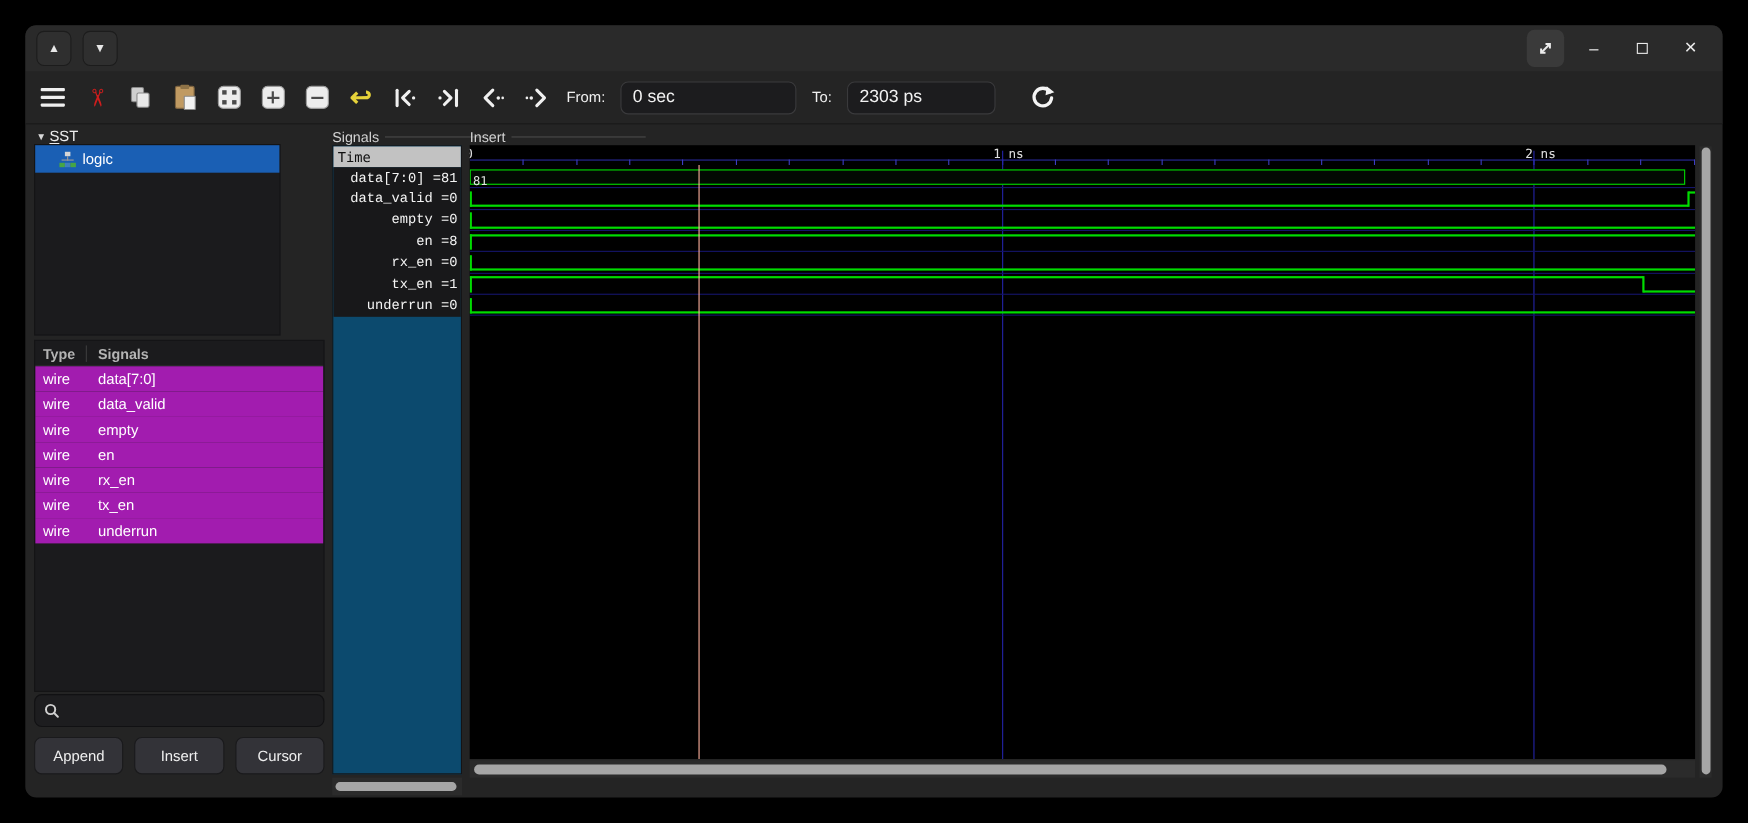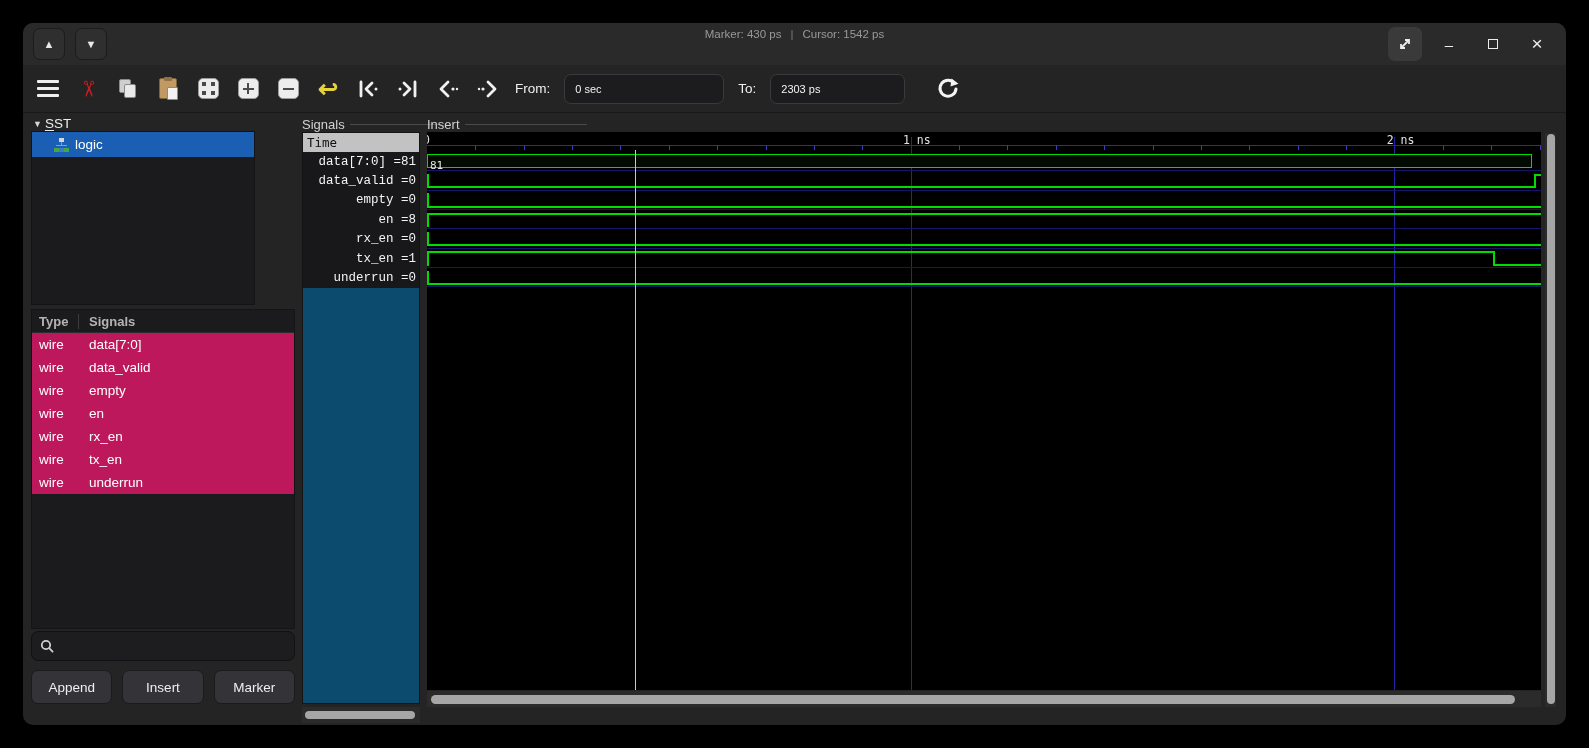--- a/index.html
+++ b/index.html
@@ -51,21 +51,21 @@
                       background:#f2f2f2; border:1px solid #8a8a8a; border-radius:1px; }
   .sqico { width:21px; height:21px; background:#ededed; border-radius:5px; position:relative;
            border:1px solid #9c9c9c; }
   .sqico .c { position:absolute; width:4px; height:4px; background:#4a4a4a; }
   .sqico .c1 { left:3px; top:3px; } .sqico .c2 { right:3px; top:3px; }
   .sqico .c3 { left:3px; bottom:3px; } .sqico .c4 { right:3px; bottom:3px; }
   .sqico .plus-h, .sqico .minus-h { position:absolute; left:4px; top:8.5px; width:11px; height:2.6px; background:#4a4a4a; }
   .sqico .plus-v { position:absolute; left:8.2px; top:4px; width:2.6px; height:11px; background:#4a4a4a; }
   .field-label { color:#f0f0f0; font-size:13.5px; flex:none; }
   .entry { width:160px; height:30px; background:#1c1c1e; border:1px solid #3a3a3c;
-           border-radius:7px; color:#f2f2f2; font-size:11px; padding:0 10px;
+           border-radius:7px; color:#f2f2f2; font-size:16px; padding:0 10px;
            font-family:"Liberation Sans", sans-serif; outline:none; flex:none; }
   .entry.to { width:135px; }
   .gap-big { width:2px; }
 
   
   .sst-header { position:absolute; left:10px; top:93px; color:#ededed; font-size:13.5px;
                 display:flex; align-items:center; gap:3px; }
   .sst-header .tri { font-size:9px; color:#d8d8d8; }
   .u { text-decoration:underline; text-underline-offset:2px; }
   .panel-box { position:absolute; background:#1b1b1d; border:1px solid #141416; }
@@ -82,21 +82,21 @@
   .hier-icon .stem { position:absolute; left:7px; top:4px; width:1px; height:4px; background:#9a9a9a; }
   .hier-icon .bar { position:absolute; left:2px; top:7px; width:11px; height:1px; background:#9a9a9a; }
 
   .table-box { left:8px; top:286px; width:264px; height:320px; overflow:hidden; }
   .table-header { height:23px; display:flex; align-items:center; color:#b4b4b4;
                   font-weight:bold; font-size:13px; border-bottom:1px solid #2c2c2e; }
   .th-type { width:46px; padding-left:7px; }
   .th-sep { width:1px; height:15px; background:#3c3c3e; }
   .th-sig { padding-left:10px; }
   .table-row { height:23px; display:flex; align-items:center; color:#ffffff; font-size:13.5px; }
-  .table-row.selected { background:#be185d; }
+  .table-row.selected { background:#a21caf; }
   .td-type { width:47px; padding-left:7px; }
   .td-name { padding-left:10px; }
 
   .search-box { position:absolute; left:8px; top:608px; width:264px; height:30px;
                 background:#1d1d1f; border:1px solid #111113; border-radius:7px;
                 display:flex; align-items:center; padding-left:8px; gap:6px; }
   .search-input { background:transparent; border:none; outline:none; color:#f0f0f0;
                   font-size:13px; width:220px; font-family:"Liberation Sans",sans-serif; }
   .action-row { position:absolute; left:8px; top:647px; width:264px; height:34px;
                 display:flex; gap:10px; }
@@ -158,25 +158,20 @@
     <div class="headerbar">
       <div class="hb-left">
         <div class="hb-btn">
             <span>▲</span>
           </div>
         <div class="hb-btn">
             <span>▼</span>
           </div>
       </div>
       <div class="hb-center">
-        <div class="hb-sub">
-          <span>Marker: 430 ps</span>
-          <span class="sep">|</span>
-          <span>Cursor: 1542 ps</span>
-        </div>
       </div>
       <div class="hb-right">
         <div class="wc-btn boxed">
           <svg width="16" height="16" viewBox="0 0 16 16">
             <line x1="4.5" y1="11.5" x2="11.5" y2="4.5" stroke="#ececec" stroke-width="1.8"></line>
             <polyline points="8,4 12,4 12,8" fill="none" stroke="#ececec" stroke-width="1.8"></polyline>
             <polyline points="4,8 4,12 8,12" fill="none" stroke="#ececec" stroke-width="1.8"></polyline>
           </svg>
         </div>
         <div class="wc-btn">
@@ -338,21 +333,21 @@
       <svg width="14" height="14" viewBox="0 0 14 14">
         <circle cx="6" cy="6" r="4.2" fill="none" stroke="#cfcfcf" stroke-width="1.8"></circle>
         <line x1="9.2" y1="9.2" x2="12.6" y2="12.6" stroke="#cfcfcf" stroke-width="1.8" stroke-linecap="round"></line>
       </svg>
       <input class="search-input" value="" style="">
     </div>
 
     <div class="action-row">
       <div class="act-btn">Append</div>
       <div class="act-btn">Insert</div>
-      <div class="act-btn">Marker</div>
+      <div class="act-btn">Cursor</div>
     </div>
 
     <div class="mid-title">
       <span>Signals</span>
         <span class="title-line"></span>
     </div>
     <div class="signals-box">
       <div class="time-bar">Time</div>
       <div class="sig-rows" id="sig-rows">
           <div class="sig-row">data[7:0] =81</div>

